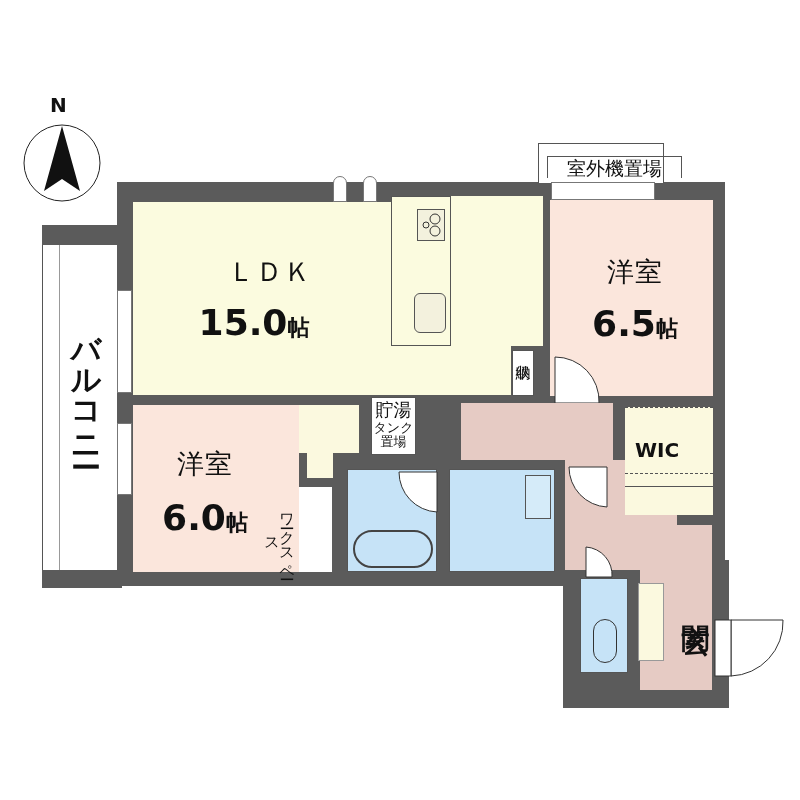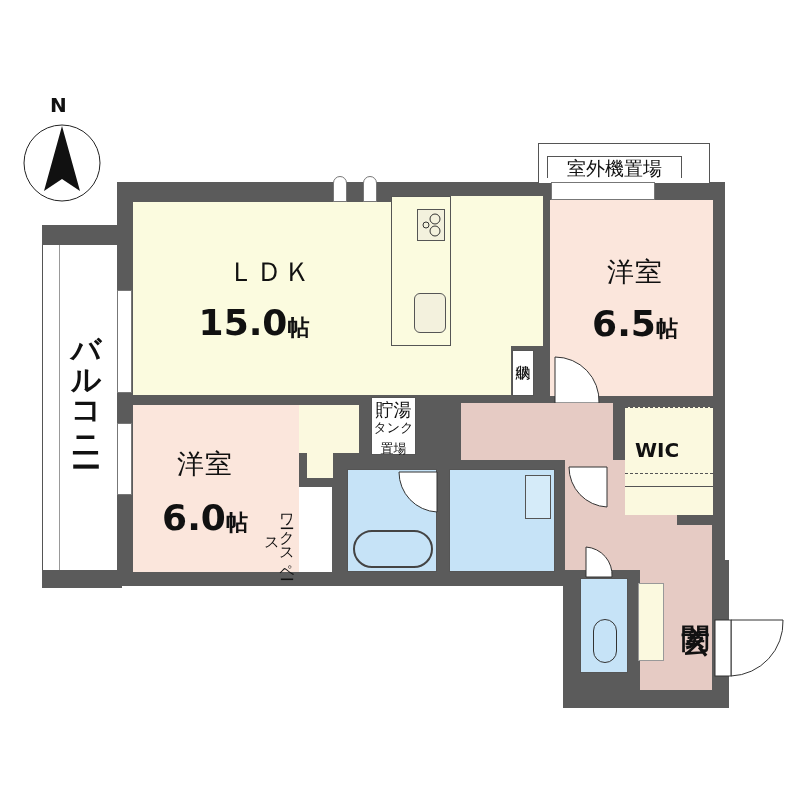--- a/index.html
+++ b/index.html
@@ -64,21 +64,21 @@
 
 <div class="abs lbl big" style="left:200px;top:258px;width:140px;">ＬＤＫ</div>
 <div class="abs lbl size" style="left:184px;top:305px;width:140px;">
   <span>15.0</span><small>帖</small>
 </div>
 
 <div class="abs white thin" style="left:512px;top:350px;width:22px;height:46px;">
   <div class="lbl vtext" style="font-size:15px;padding:2px;">収納</div>
 </div>
 
-<div class="abs white" style="left:538px;top:143px;width:172px;height:40px;border:1px solid #555;border-bottom:none;">
+<div class="abs white" style="left:538px;top:143px;width:126px;height:40px;border:1px solid #555;border-bottom:none;">
   <div class="abs lbl" style="left:8px;top:12px;width:135px;font-size:19px;border:1px solid #555;border-bottom:none;padding-top:2px;">室外機置場</div>
 </div>
 <div class="abs white" style="left:551px;top:182px;width:104px;height:18px;border:1px solid #777;"></div>
 
 <div class="abs bed" style="left:550px;top:200px;width:163px;height:196px;"></div>
 <div class="abs lbl big" style="left:580px;top:258px;width:110px;">洋室</div>
 <div class="abs lbl size" style="left:580px;top:306px;width:110px;">
   <span>6.5</span><small>帖</small>
 </div>
 <svg class="abs" style="left:553px;top:355px;" width="50" height="50">
@@ -105,21 +105,21 @@
   <span>6.0</span><small>帖</small>
 </div>
 <div class="abs lbl vtext" style="left:264px;top:502px;font-size:15px;height:70px;">ワークスペース</div>
 
 <div class="abs cream" style="left:299px;top:405px;width:60px;height:48px;"></div>
 <div class="abs cream" style="left:307px;top:453px;width:26px;height:25px;"></div>
 
 <div class="abs white thin" style="left:371px;top:397px;width:45px;height:58px;">
   <div class="lbl" style="font-size:18px;margin-top:3px;">貯湯</div>
   <div class="lbl" style="font-size:13px;margin-top:2px;">タンク</div>
-  <div class="lbl" style="font-size:13px;margin-top:8px;">置場</div>
+  <div class="lbl" style="font-size:13px;margin-top:1px;">置場</div>
 </div>
 
 <div class="abs wet" style="left:347px;top:469px;width:90px;height:103px;border:1px solid #555;">
   <div class="abs" style="left:5px;top:60px;width:80px;height:38px;border:2px solid #444;border-radius:19px;"></div>
 </div>
 <svg class="abs" style="left:397px;top:470px;" width="42" height="44">
     <path d="M2 2 L40 2 L40 42 A40 40 0 0 1 2 2" fill="#fff" stroke="#333"></path>
   </svg>
 
 <div class="abs wet" style="left:449px;top:469px;width:106px;height:103px;border:1px solid #555;">

